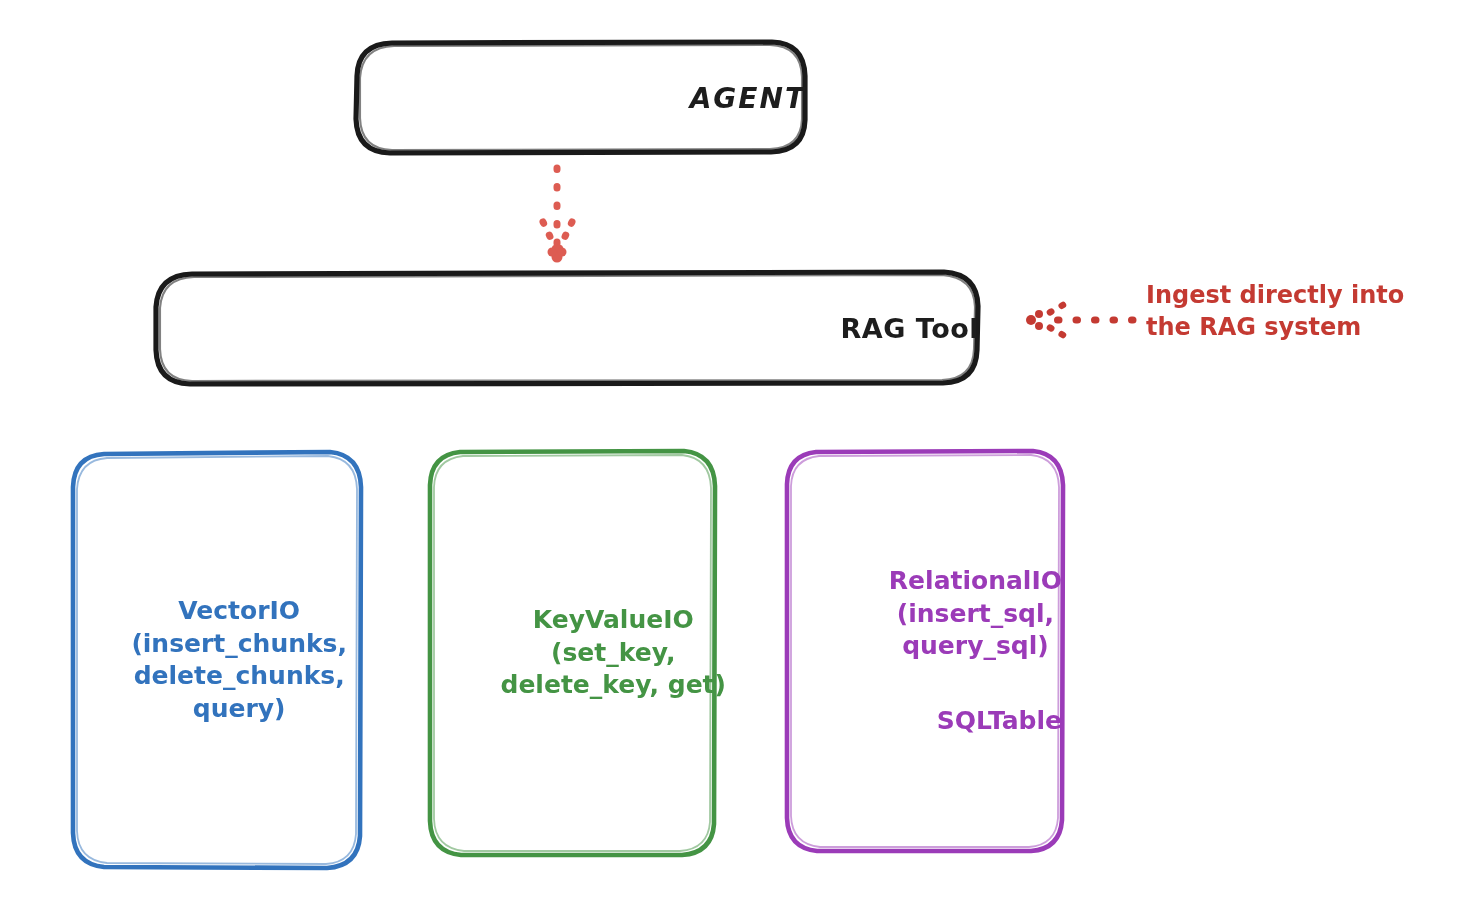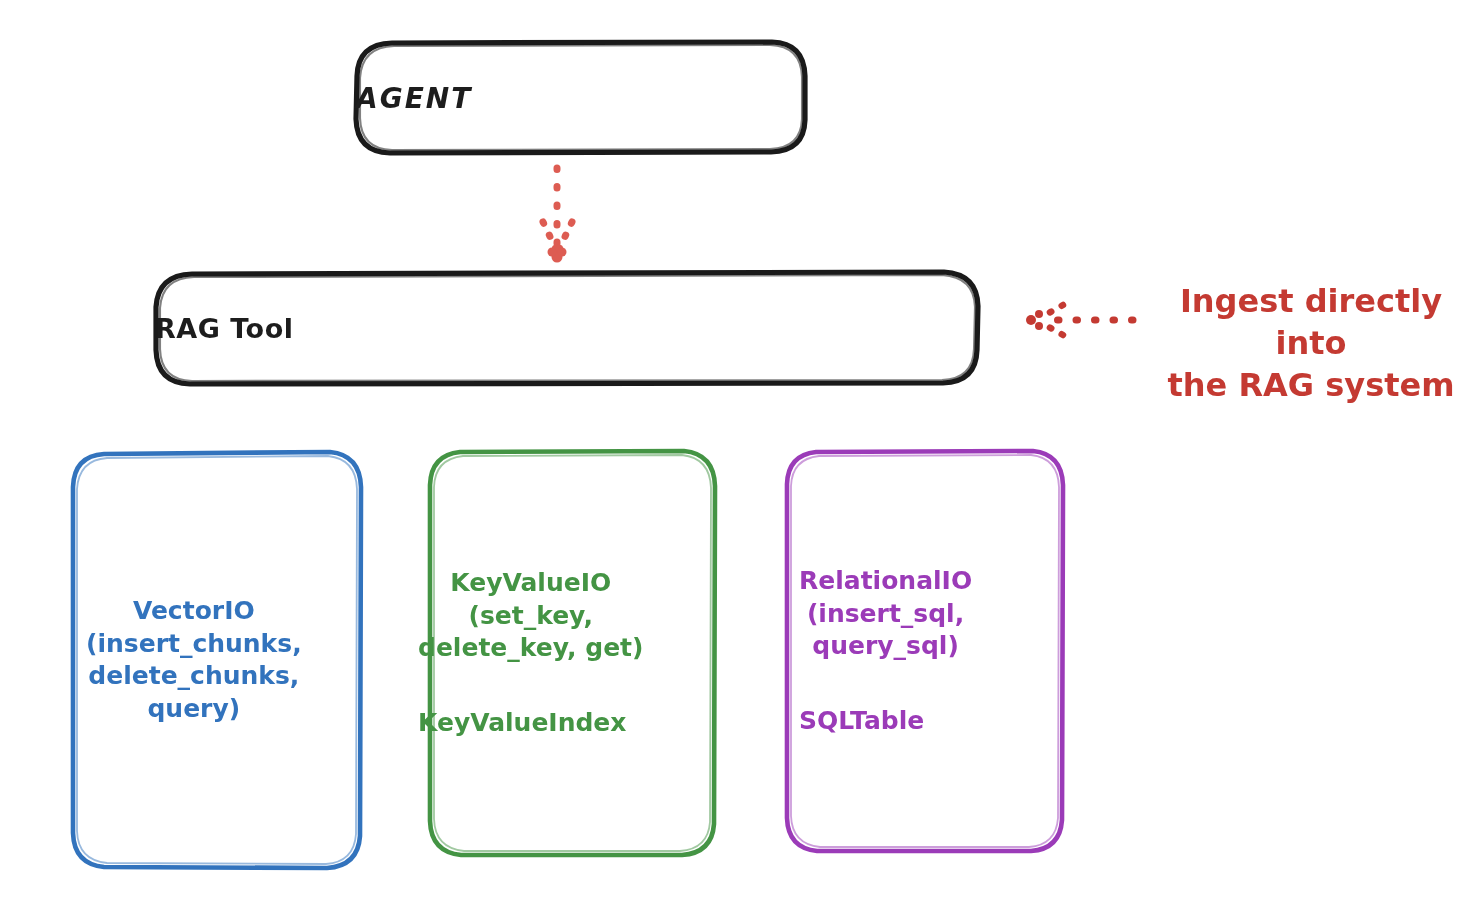--- a/index.html
+++ b/index.html
@@ -20,21 +20,21 @@
     inset: 0;
     width: 1484px;
     height: 910px;
   }
 
   .node {
     position: absolute;
     box-sizing: border-box;
     display: flex;
     flex-direction: column;
-    align-items: flex-start;
+    align-items: flex-end;
     justify-content: center;
     text-align: center;
     z-index: 2;
     pointer-events: auto;
   }
 
   
   #agent-node {
     left: 356px;
     top: 42px;
@@ -82,21 +82,21 @@
   #vectorio-node {
     left: 72px;
     top: 452px;
     width: 289px;
     height: 416px;
   }
   #vectorio-node .store-title,
   #vectorio-node .store-index { color: #3273bd; }
 
   #keyvalueio-node {
-    left: 404px;
+    left: 452px;
     top: 450px;
     width: 288px;
     height: 406px;
   }
   #keyvalueio-node .store-title,
   #keyvalueio-node .store-index { color: #449444; }
 
   #relationalio-node {
     left: 785px;
     top: 450px;
@@ -106,23 +106,23 @@
   #relationalio-node .store-title,
   #relationalio-node .store-index { color: #9b3bb8; }
 
   
   #ingest-annotation {
     position: absolute;
     left: 1146px;
     top: 280px;
     width: 330px;
     z-index: 2;
-    text-align: center;
-    font-family: "DejaVu Sans", sans-serif;
-    font-size: 32px;
+    text-align: left;
+    font-family: "DejaVu Sans", sans-serif;
+    font-size: 24px;
     font-weight: 600;
     line-height: 1.32;
     color: #c43a32;
     white-space: pre-line;
   }
 </style>
 </head>
 <body>
 
 <svg id="canvas" viewBox="0 0 1484 910" xmlns="http://www.w3.org/2000/svg">
@@ -184,21 +184,20 @@
   <div class="store-title">VectorIO
 (insert_chunks,
 delete_chunks,
 query)</div>
 </div>
 
 <div class="node store-node" id="keyvalueio-node">
   <div class="store-title">KeyValueIO
 (set_key,
 delete_key, get)</div>
-  <div class="store-index">KeyValueIndex</div>
 </div>
 
 <div class="node store-node" id="relationalio-node">
   <div class="store-title">RelationalIO
 (insert_sql,
 query_sql)</div>
   <div class="store-index">SQLTable</div>
 </div>
 
 <div id="ingest-annotation">Ingest directly into

